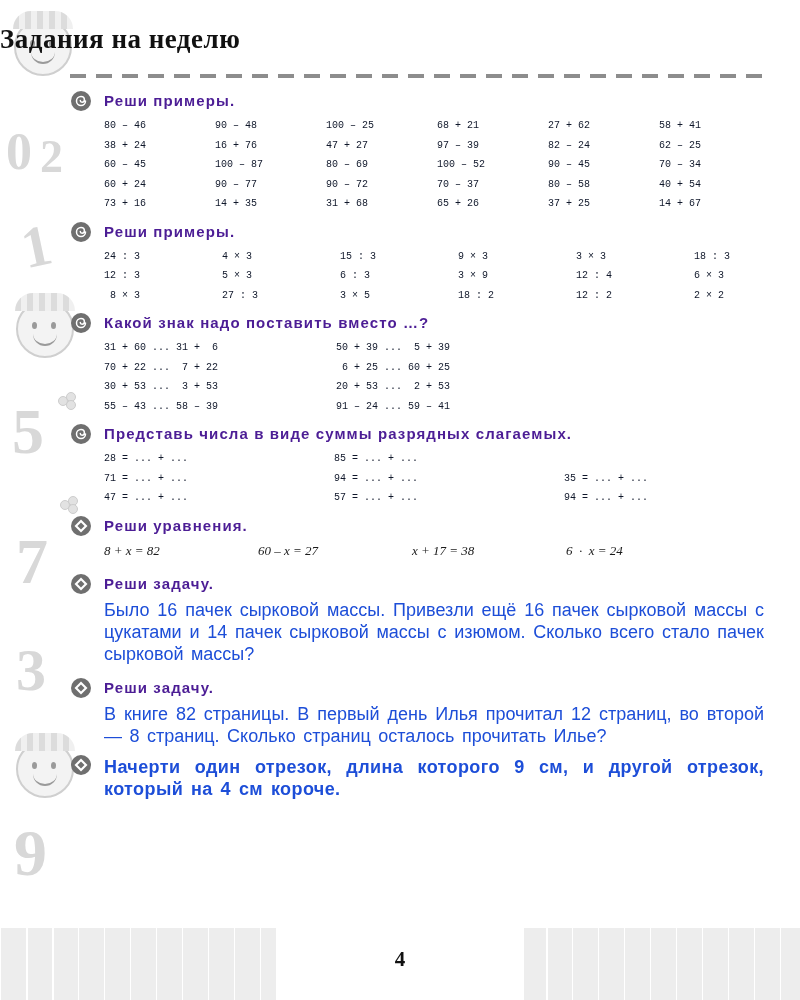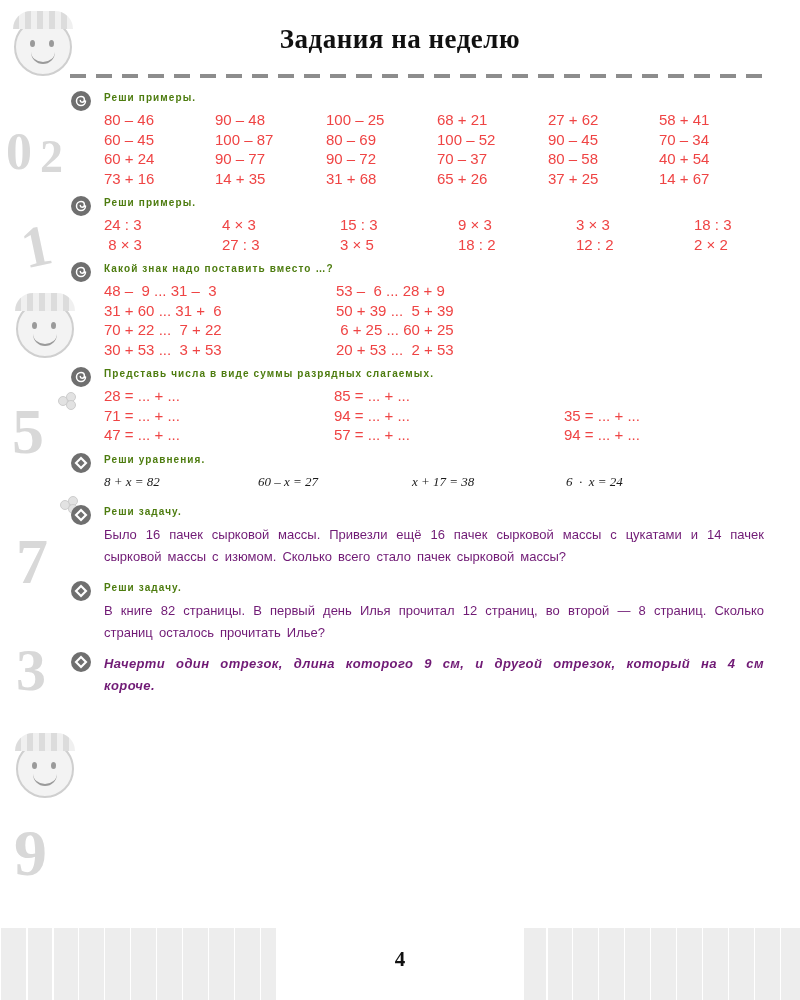--- a/index.html
+++ b/index.html
@@ -91,21 +91,20 @@
     background: #e2e2e2;
     border: 1px solid #cdcdcd;
   }
 
   
   .title {
     position: absolute;
     top: 24px;
     left: 0;
     width: 800px;
-    text-align: center;
     font-family: "Liberation Serif", serif;
     font-weight: bold;
     font-size: 27px;
     letter-spacing: 0.5px;
     color: #111;
   }
   .header-rule {
     position: absolute;
     top: 74px;
     left: 70px;
@@ -134,30 +133,31 @@
   .bullet {
     position: absolute;
     left: -34px;
     top: -2px;
     width: 22px;
     height: 22px;
   }
   .bullet svg { display: block; }
 
   .task-title {
-    font-size: 10px;
+    font-size: 15px;
     font-weight: bold;
     letter-spacing: 1.1px;
-    color: #4d7c0f;
+    color: #4c1d95;
   }
 
   .rows {
-    font-size: 15px;
+    font-size: 10px;
     line-height: 19.5px;
-    color: #ef4444;
+    color: #0f172a;
+    font-family: Liberation Mono, monospace;
   }
   .row {
     display: flex;
     white-space: pre;
   }
   .cell { display: inline-block; }
 
   
   .cols6 .cell { width: 111px; }
   .cols6 .cell:last-child { width: auto; text-align: right; }
@@ -170,26 +170,26 @@
 
   .cols3 .cell { width: 230px; }
   .cols3 .cell:last-child { width: auto; }
 
   .eq-row { display: flex; white-space: pre; font-size: 13px; line-height: 20px; }
   .eq-row .cell { width: 154px; }
   .eq-row .cell:last-child { width: auto; }
   .ital { font-family: "Liberation Serif", serif; font-style: italic; }
 
   .para {
-    font-size: 13px;
+    font-size: 18px;
     line-height: 22px;
     text-align: justify;
     word-spacing: 2.5px;
     width: 660px;
-    color: #701a75;
+    color: #1d4ed8;
   }
   .para.bold { font-weight: bold; letter-spacing: 0.4px; }
 
   
   .footer-grid {
     position: absolute;
     left: 0;
     bottom: 0;
     width: 800px;
     height: 72px;
@@ -270,57 +270,59 @@
         <svg width="22" height="22" viewBox="0 0 22 22">
           <circle cx="11" cy="11" r="10" fill="#6f6f6f"></circle>
           <path d="M15.5 11a4.5 4.5 0 1 1-4.5-4.5c2.2 0 3.4 1.6 3.4 3.2 0 1.5-1.1 2.5-2.3 2.5-1.1 0-1.8-.8-1.8-1.6" fill="none" stroke="#ffffff" stroke-width="1.5" stroke-linecap="round"></path>
         </svg>
       </div>
       <div class="task-head">
           <div class="task-title">Реши  примеры.</div>
         </div>
       <div class="rows cols6">
         <div class="row"><span class="cell">80 – 46</span><span class="cell">90 – 48</span><span class="cell">100 – 25</span><span class="cell">68 + 21</span><span class="cell">27 + 62</span><span class="cell">58 + 41</span></div>
+        <div class="row"><span class="cell">38 + 24</span><span class="cell">16 + 76</span><span class="cell">47 + 27</span><span class="cell">97 – 39</span><span class="cell">82 – 24</span><span class="cell">62 – 25</span></div>
         <div class="row"><span class="cell">60 – 45</span><span class="cell">100 – 87</span><span class="cell">80 – 69</span><span class="cell">100 – 52</span><span class="cell">90 – 45</span><span class="cell">70 – 34</span></div>
         <div class="row"><span class="cell">60 + 24</span><span class="cell">90 – 77</span><span class="cell">90 – 72</span><span class="cell">70 – 37</span><span class="cell">80 – 58</span><span class="cell">40 + 54</span></div>
         <div class="row"><span class="cell">73 + 16</span><span class="cell">14 + 35</span><span class="cell">31 + 68</span><span class="cell">65 + 26</span><span class="cell">37 + 25</span><span class="cell">14 + 67</span></div>
       </div>
     </div>
 
     <div class="task">
       <div class="bullet">
         <svg width="22" height="22" viewBox="0 0 22 22">
           <circle cx="11" cy="11" r="10" fill="#6f6f6f"></circle>
           <path d="M15.5 11a4.5 4.5 0 1 1-4.5-4.5c2.2 0 3.4 1.6 3.4 3.2 0 1.5-1.1 2.5-2.3 2.5-1.1 0-1.8-.8-1.8-1.6" fill="none" stroke="#ffffff" stroke-width="1.5" stroke-linecap="round"></path>
         </svg>
       </div>
       <div class="task-head">
           <div class="task-title">Реши  примеры.</div>
         </div>
       <div class="rows cols6b">
         <div class="row"><span class="cell">24 : 3</span><span class="cell">4 × 3</span><span class="cell">15 : 3</span><span class="cell">9 × 3</span><span class="cell">3 × 3</span><span class="cell">18 : 3</span></div>
+        <div class="row"><span class="cell">12 : 3</span><span class="cell">5 × 3</span><span class="cell">6 : 3</span><span class="cell">3 × 9</span><span class="cell">12 : 4</span><span class="cell">6 × 3</span></div>
         <div class="row"><span class="cell"> 8 × 3</span><span class="cell">27 : 3</span><span class="cell">3 × 5</span><span class="cell">18 : 2</span><span class="cell">12 : 2</span><span class="cell">2 × 2</span></div>
       </div>
     </div>
 
     <div class="task">
       <div class="bullet">
         <svg width="22" height="22" viewBox="0 0 22 22">
           <circle cx="11" cy="11" r="10" fill="#6f6f6f"></circle>
           <path d="M15.5 11a4.5 4.5 0 1 1-4.5-4.5c2.2 0 3.4 1.6 3.4 3.2 0 1.5-1.1 2.5-2.3 2.5-1.1 0-1.8-.8-1.8-1.6" fill="none" stroke="#ffffff" stroke-width="1.5" stroke-linecap="round"></path>
         </svg>
       </div>
       <div class="task-head">
           <div class="task-title">Какой  знак  надо  поставить  вместо  …?</div>
         </div>
       <div class="rows cols2">
-        <div class="row"><span class="cell">48 –  9 ... 31 –  3</span><span class="cell">53 –  6 ... 28 + 9</span></div>
         <div class="row"><span class="cell">31 + 60 ... 31 +  6</span><span class="cell">50 + 39 ...  5 + 39</span></div>
         <div class="row"><span class="cell">70 + 22 ...  7 + 22</span><span class="cell"> 6 + 25 ... 60 + 25</span></div>
         <div class="row"><span class="cell">30 + 53 ...  3 + 53</span><span class="cell">20 + 53 ...  2 + 53</span></div>
+        <div class="row"><span class="cell">55 – 43 ... 58 – 39</span><span class="cell">91 – 24 ... 59 – 41</span></div>
       </div>
     </div>
 
     <div class="task">
       <div class="bullet">
         <svg width="22" height="22" viewBox="0 0 22 22">
           <circle cx="11" cy="11" r="10" fill="#6f6f6f"></circle>
           <path d="M15.5 11a4.5 4.5 0 1 1-4.5-4.5c2.2 0 3.4 1.6 3.4 3.2 0 1.5-1.1 2.5-2.3 2.5-1.1 0-1.8-.8-1.8-1.6" fill="none" stroke="#ffffff" stroke-width="1.5" stroke-linecap="round"></path>
         </svg>
       </div>
@@ -374,21 +376,21 @@
           <rect x="11" y="4.5" width="9.2" height="9.2" transform="rotate(45 11 4.5)" fill="#ffffff"></rect>
           <rect x="11" y="7.5" width="5" height="5" transform="rotate(45 11 7.5)" fill="#6f6f6f"></rect>
         </svg>
       </div>
       <div class="task-head">
           <div class="task-title">Реши  задачу.</div>
         </div>
       <div class="para">В  книге  82  страницы.  В  первый  день  Илья  прочитал  12  страниц,  во  второй  —  8  страниц.  Сколько  страниц  осталось  прочитать  Илье?</div>
     </div>
 
-    <div class="task" style="margin-top:5px;font-style:italic;">
+    <div class="task" style="margin-top:5px;">
       <div class="bullet">
         <svg width="22" height="22" viewBox="0 0 22 22">
           <circle cx="11" cy="11" r="10" fill="#6f6f6f"></circle>
           <rect x="11" y="4.5" width="9.2" height="9.2" transform="rotate(45 11 4.5)" fill="#ffffff"></rect>
           <rect x="11" y="7.5" width="5" height="5" transform="rotate(45 11 7.5)" fill="#6f6f6f"></rect>
         </svg>
       </div>
       <div class="para bold">Начерти  один  отрезок,  длина  которого  9  см,  и  другой  отрезок,  который  на  4  см  короче.</div>
     </div>
 

